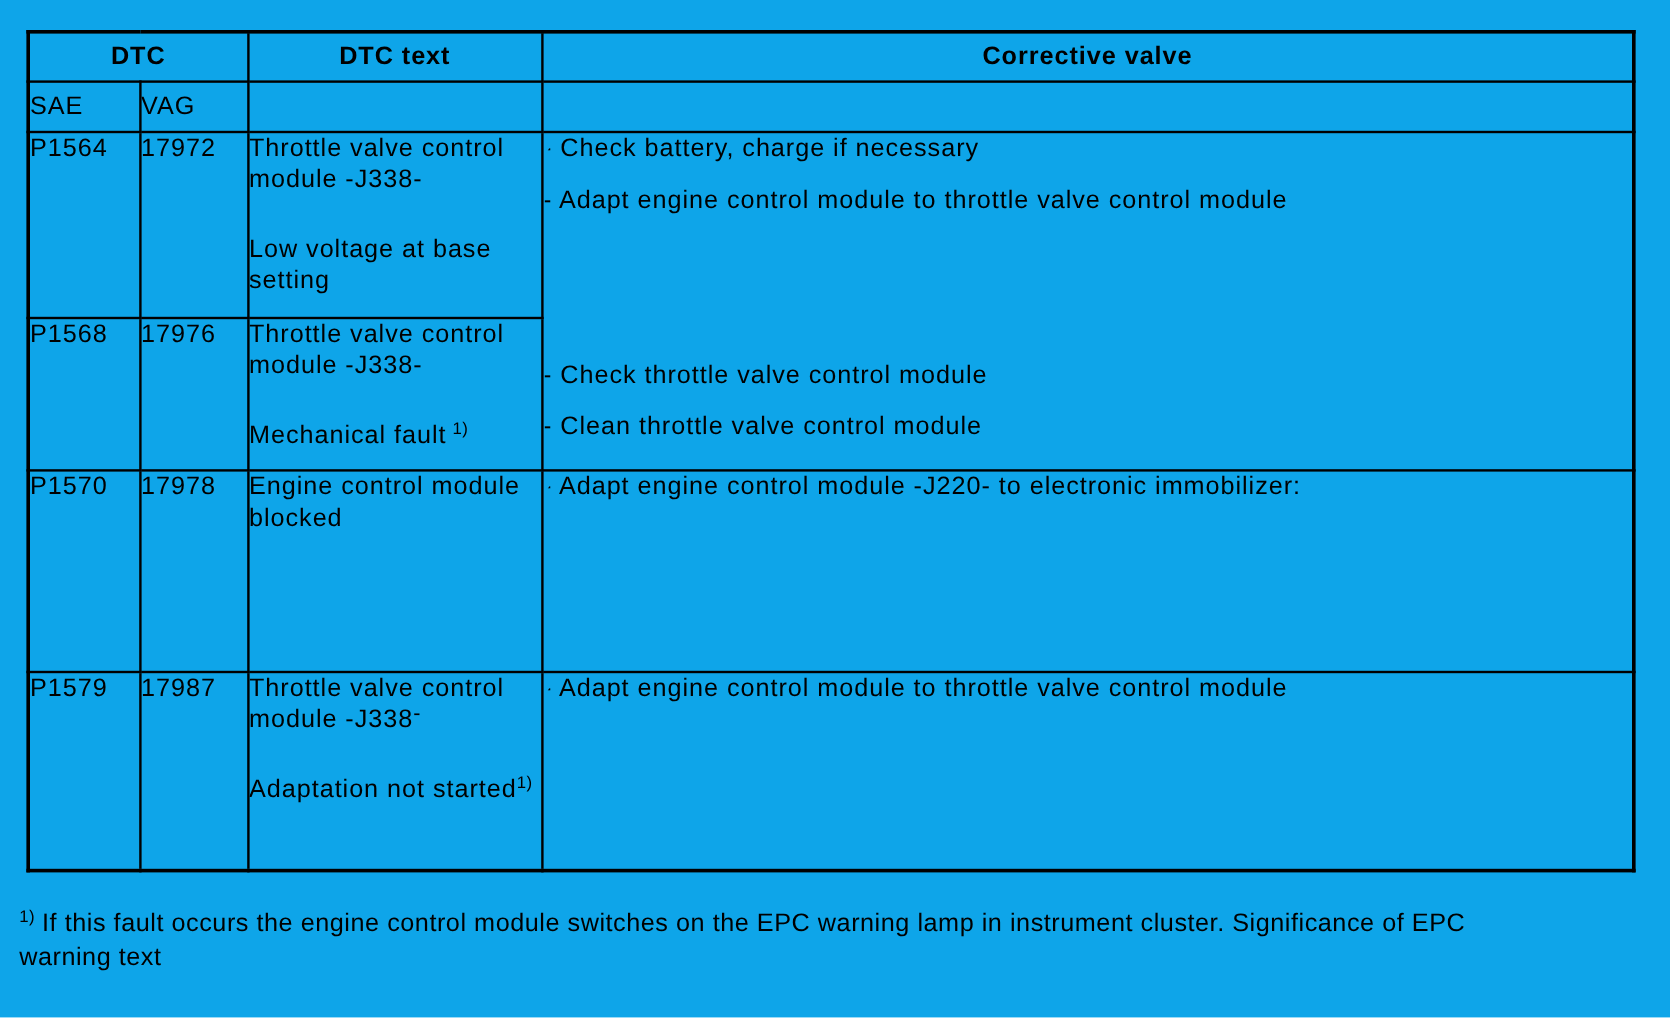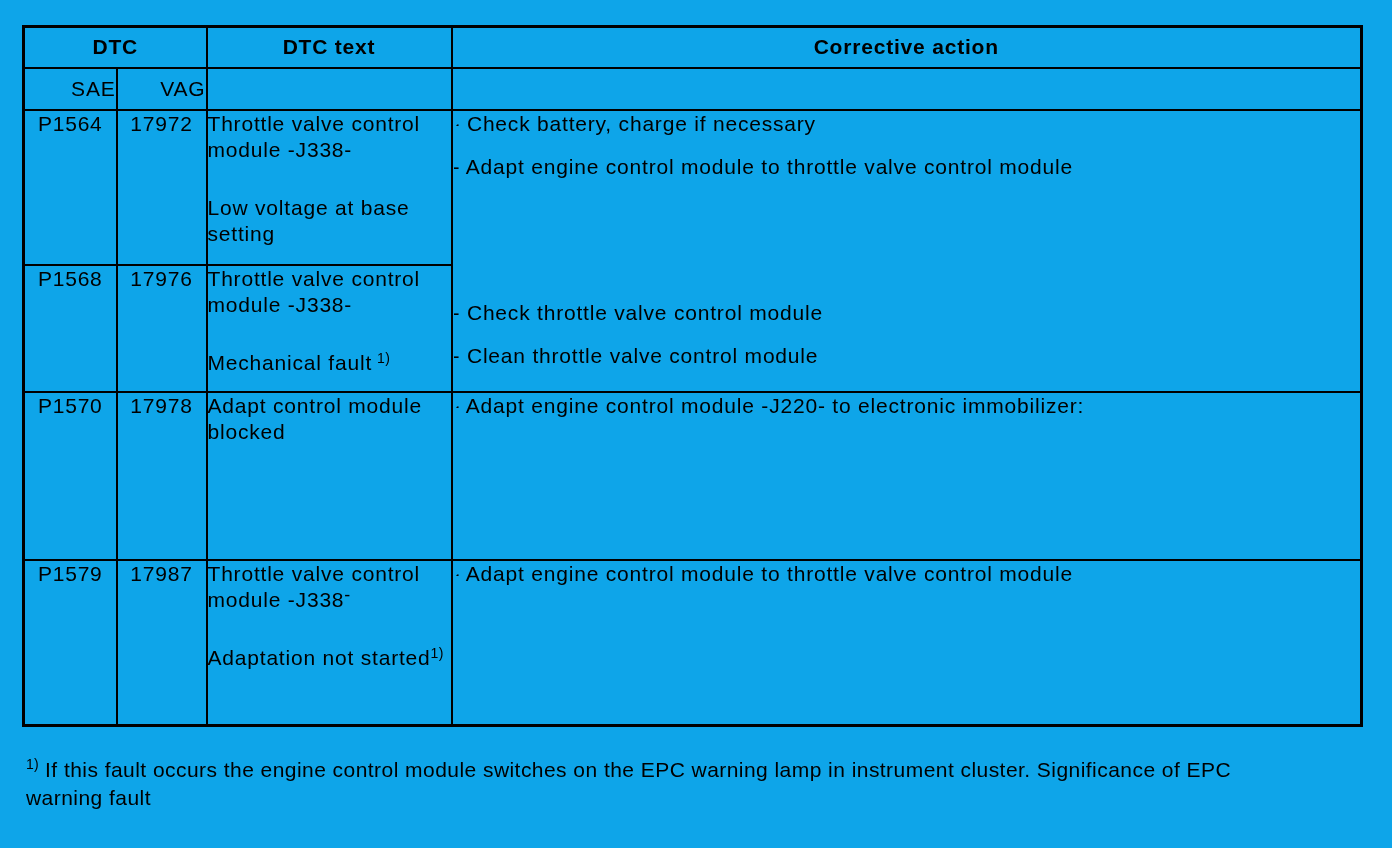--- a/index.html
+++ b/index.html
@@ -39,49 +39,49 @@
   tr.header-row-1 { height: 41px; }
   tr.header-row-1 th {
     font-weight: bold;
     text-align: center;
     vertical-align: middle;
     font-size: 21px;
   }
   tr.header-row-2 { height: 42px; }
   tr.header-row-2 td {
     font-weight: normal;
-    text-align: right;
+    text-align: left;
     vertical-align: middle;
   }
   tr.body-row-1 { height: 155px; }
   tr.body-row-2 { height: 127px; }
   tr.body-row-3 { height: 168px; }
   tr.body-row-4 { height: 166px; }
-  td.code-cell { padding: 10px 4px 0 9px; text-align: center; }
+  td.code-cell { padding: 10px 4px 0 9px; }
   td.dtc-text-cell { padding: 10px 12px 0 10px; }
   td.dtc-text-cell p { margin: 0; }
   td.dtc-text-cell p.para-2 { margin-top: 32px; }
   td.action-cell { padding: 24px 12px 0 26px; border-radius: 26px; }
   .action-item { margin: 0; }
   .action-item + .action-item { margin-top: 17px; }
   .action-item.group-gap { margin-top: 120px; }
   sup.fn-ref {
     font-size: 14px;
     letter-spacing: 0.3px;
     line-height: 0;
     vertical-align: 7px;
   }
   sup.fn-ref.spaced { margin-left: 5px; }
   sup.raised-hyphen {
     font-size: 18px;
     line-height: 0;
     vertical-align: 6px;
   }
   .footnote {
-    margin: 29px 0 0 26px;
+    margin: 29px 0 0 16px;
     width: 1362px;
     font-size: 21px;
     letter-spacing: 0.45px;
     line-height: 28px;
   }
   .footnote sup.fn-ref { margin-right: 6px; vertical-align: 8px; }
 </style>
 </head>
 <body>
 
@@ -92,21 +92,21 @@
       <col style="width:93px">
       <col style="width:90px">
       <col style="width:245px">
       <col style="width:910px">
     </colgroup>
 
     <tbody>
         <tr class="header-row-1">
       <th colspan="2">DTC</th>
       <th>DTC text</th>
-      <th>Corrective action</th>
+      <th>Corrective valve</th>
     </tr>
 
     <tr class="header-row-2">
       <td>SAE</td>
       <td>VAG</td>
       <td></td>
       <td></td>
     </tr>
 
     <tr class="body-row-1">
@@ -130,21 +130,21 @@
       <td class="dtc-text-cell">
         <p>Throttle valve control module -J338-</p>
         <p class="para-2"><span>Mechanical fault</span><sup class="fn-ref spaced">1)</sup></p>
       </td>
     </tr>
 
     <tr class="body-row-3">
       <td class="code-cell">P1570</td>
       <td class="code-cell">17978</td>
       <td class="dtc-text-cell">
-        <p>Adapt control module blocked</p>
+        <p>Engine control module blocked</p>
       </td>
       <td class="action-cell">
         <p class="action-item">- Adapt engine control module -J220- to electronic immobilizer:</p>
       </td>
     </tr>
 
     <tr class="body-row-4">
       <td class="code-cell">P1579</td>
       <td class="code-cell">17987</td>
       <td class="dtc-text-cell">
@@ -153,16 +153,16 @@
       </td>
       <td class="action-cell">
         <p class="action-item">- Adapt engine control module to throttle valve control module</p>
       </td>
     </tr>
   </tbody>
     </table>
 
   <div class="footnote">
     <sup class="fn-ref">1)</sup><span>If this fault occurs the engine control module switches on the EPC warning lamp in instrument cluster. Significance of EPC</span>
-    <div>warning fault</div>
+    <div>warning text</div>
   </div>
 
 </div>
 
 </body></html>

